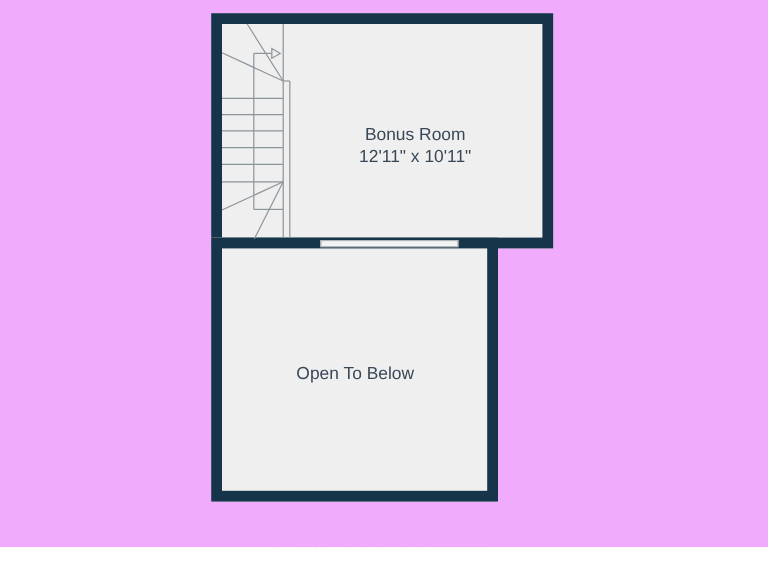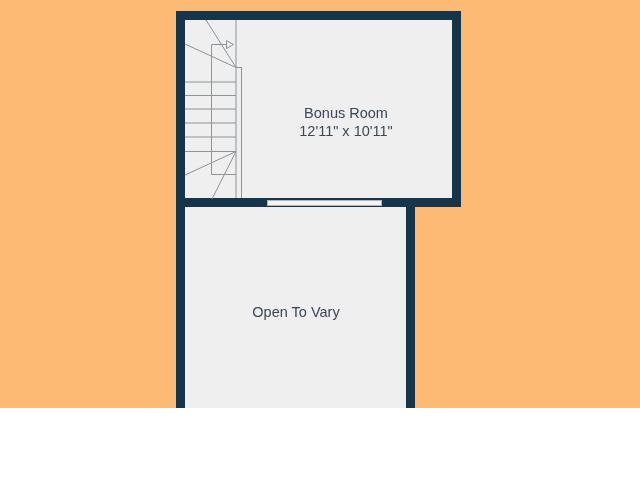--- a/index.html
+++ b/index.html
@@ -4,22 +4,22 @@
 <style>
   html, body {
     margin: 0;
     padding: 0;
     background: #ffffff;
     font-family: "Liberation Sans", sans-serif;
   }
   .stage {
     position: relative;
     width: 640px;
-    height: 408px;
-    background: #fdba74;
+    height: 456px;
+    background: #f0abfc;
     overflow: hidden;
   }
   .room {
     position: absolute;
     box-sizing: border-box;
     border: 9px solid #16344a;
     background: #eeefee;
   }
   .room-upper {
     left: 176px; top: 11px;
@@ -102,17 +102,17 @@
       <line x1="211.5" y1="44.5" x2="226.5" y2="44.5"></line>
       <polygon points="226.5,40.5 233.5,44.5 226.5,48.5" fill="#eeefee"></polygon>
     </g>
   </svg>
 
   <div class="label label-bonus">
     <div>Bonus Room</div>
     <div>12'11" x 10'11"</div>
   </div>
 
-  <div class="label label-open">Open To Vary</div>
+  <div class="label label-open">Open To Below</div>
 
   <div class="disclaimer">Sizes And Dimensions Are Approximate, Actual May Vary</div>
 
 </div>
 
 </body></html>

